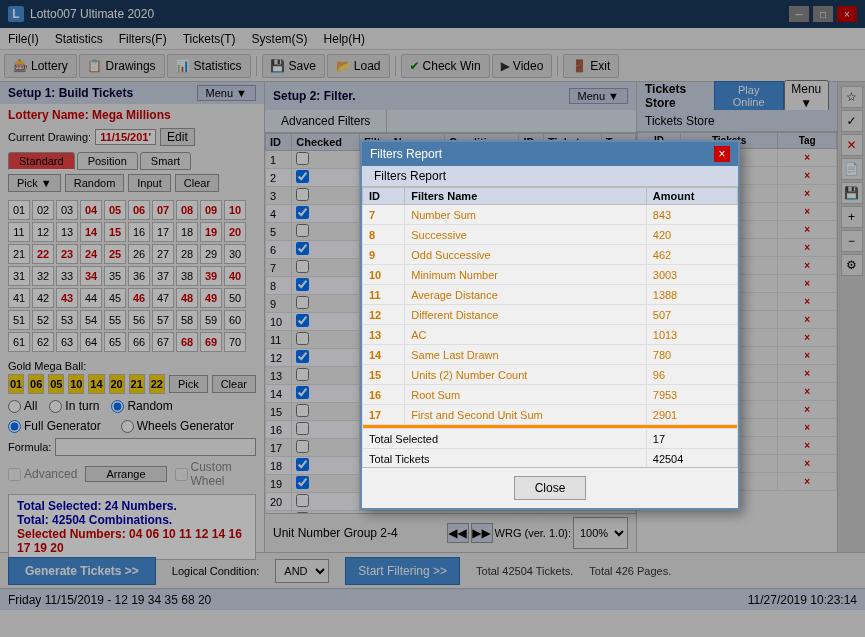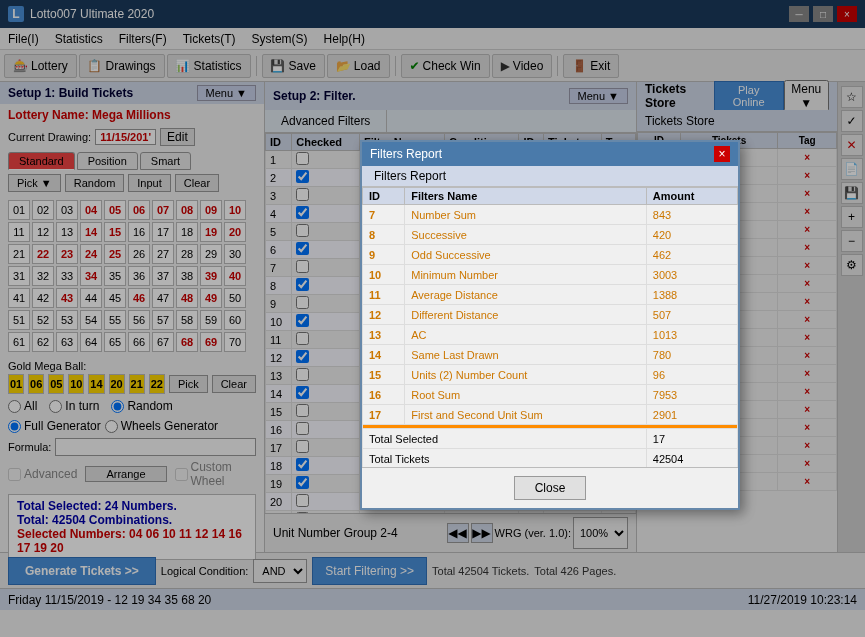--- a/index.html
+++ b/index.html
@@ -50,21 +50,21 @@
     .gold-ball-section { padding: 2px 8px; }
     .gold-ball-label { font-size: 11px; margin-bottom: 2px; }
     .gold-row { display: flex; align-items: center; gap: 4px; }
     .gold-num { width: 22px; height: 20px; display: flex; align-items: center; justify-content: center; border: 1px solid #bbb; background: #ffd700; font-size: 11px; font-weight: bold; cursor: pointer; }
     
     
     .radio-row { display: flex; align-items: center; padding: 3px 8px; gap: 12px; }
     .radio-item { display: flex; align-items: center; gap: 3px; font-size: 11px; }
     
     
-    .generator-row { display: flex; align-items: flex-end; padding: 3px 8px; gap: 4px; }
+    .generator-row { display: flex; align-items: flex-end; padding: 3px 8px; gap: 20px; }
     .radio-gen { display: flex; align-items: center; gap: 3px; font-size: 11px; }
     .formula-row { display: flex; align-items: center; padding: 2px 8px; gap: 4px; }
     .formula-label { font-size: 11px; }
     .formula-input { flex: 1; height: 18px; border: 1px solid #999; background: #f8f8f8; padding: 0 3px; font-size: 11px; }
     .advanced-row { display: flex; align-items: center; padding: 2px 8px; gap: 8px; }
     .arrange-btn { padding: 1px 20px; background: #e0e0e0; border: 1px solid #999; cursor: pointer; font-size: 11px; }
     
     
     .status-bar { background: white; border: 1px solid #bbb; padding: 4px 8px; margin: 4px 8px; font-size: 11px; color: #00a; }
     .status-line { color: #00a; font-weight: bold; }
@@ -99,21 +99,21 @@
     .tickets-table { width: 100%; border-collapse: collapse; }
     .tickets-table th { background: #d0d8e8; border: 1px solid #bbb; padding: 2px 4px; font-size: 10px; }
     .tickets-table td { border: 1px solid #ddd; padding: 1px 3px; font-size: 10px; height: 18px; text-align: center; }
     .x-btn { color: #c00; cursor: pointer; font-weight: bold; }
     
     
     .right-icons { width: 28px; background: #d0d0d0; display: flex; flex-direction: column; align-items: center; padding: 4px 0; gap: 2px; border-left: 1px solid #bbb; }
     .right-icon { width: 22px; height: 22px; background: #e8e8e8; border: 1px solid #bbb; cursor: pointer; display: flex; align-items: center; justify-content: center; font-size: 12px; }
     
     
-    .bottom-bar { background: #e8e8e8; height: 36px; display: flex; align-items: center; padding: 16px 8px; gap: 5px; border-top: 1px solid #bbb; }
+    .bottom-bar { background: #e8e8e8; height: 36px; display: flex; align-items: center; padding: 16px 8px; gap: 16px; border-top: 1px solid #bbb; }
     .generate-btn { padding: 4px 16px; background: #4a90d9; color: white; border: 1px solid #3070b9; cursor: pointer; font-size: 12px; font-weight: bold; height: 28px; }
     .condition-label { font-size: 11px; }
     .and-select { height: 24px; border: 1px solid #999; padding: 0 4px; font-size: 11px; }
     .start-filter-btn { padding: 4px 12px; background: #4a90d9; color: white; border: 1px solid #3070b9; cursor: pointer; font-size: 12px; height: 28px; }
     .total-info { font-size: 11px; color: #333; }
     
     
     .status-footer { background: #d0d8e8; height: 22px; display: flex; align-items: center; justify-content: space-between; padding: 0 8px; border-top: 1px solid #bbb; font-size: 11px; }
     
     

